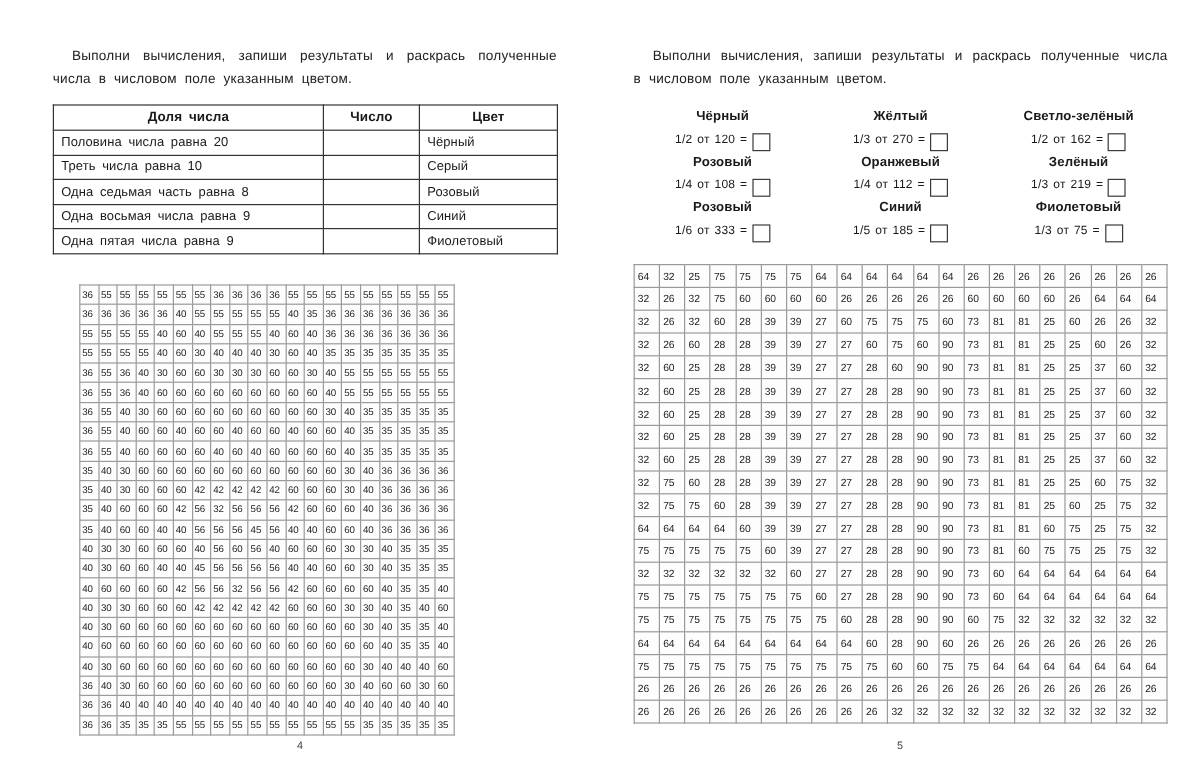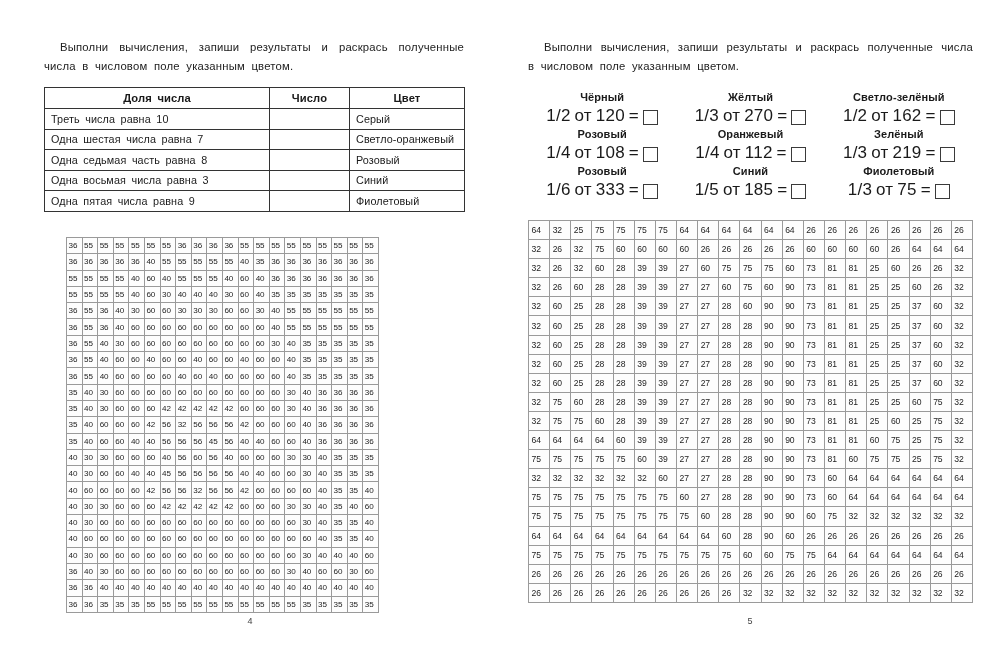--- a/index.html
+++ b/index.html
@@ -115,21 +115,21 @@
     flex: 1 1 0;
     text-align: center;
   }
   .ex-color {
     font-size: 11px;
     font-weight: bold;
     letter-spacing: 0.1px;
     line-height: 17px;
   }
   .ex-expr {
-    font-size: 17px;
+    font-size: 10px;
     line-height: 20px;
     letter-spacing: 0.2px;
     word-spacing: 2px;
     display: inline-flex;
     align-items: center;
     gap: 4px;
     white-space: nowrap;
   }
   .answer-box {
     display: inline-block;
@@ -171,36 +171,36 @@
         </colgroup>
         <thead>
           <tr>
             <th>Доля числа</th>
             <th>Число</th>
             <th>Цвет</th>
           </tr>
         </thead>
         <tbody id="doli-body">
             <tr>
+              <td class="dolya">Половина числа равна 20</td>
+              <td class="chislo"></td>
+              <td class="cvet">Чёрный</td>
+            </tr>
+            <tr>
               <td class="dolya">Треть числа равна 10</td>
               <td class="chislo"></td>
               <td class="cvet">Серый</td>
-            </tr>
-            <tr>
-              <td class="dolya">Одна шестая числа равна 7</td>
-              <td class="chislo"></td>
-              <td class="cvet">Светло-оранжевый</td>
             </tr>
             <tr>
               <td class="dolya">Одна седьмая часть равна 8</td>
               <td class="chislo"></td>
               <td class="cvet">Розовый</td>
             </tr>
             <tr>
-              <td class="dolya">Одна восьмая числа равна 3</td>
+              <td class="dolya">Одна восьмая числа равна 9</td>
               <td class="chislo"></td>
               <td class="cvet">Синий</td>
             </tr>
             <tr>
               <td class="dolya">Одна пятая числа равна 9</td>
               <td class="chislo"></td>
               <td class="cvet">Фиолетовый</td>
             </tr>
           </tbody>
       </table>

